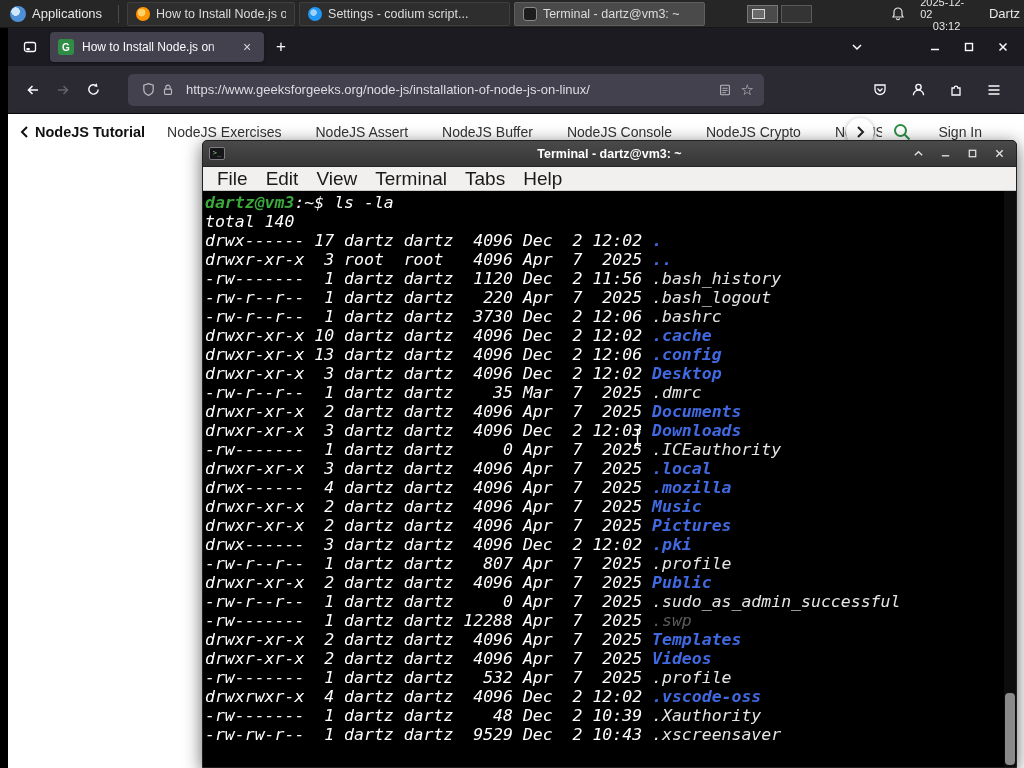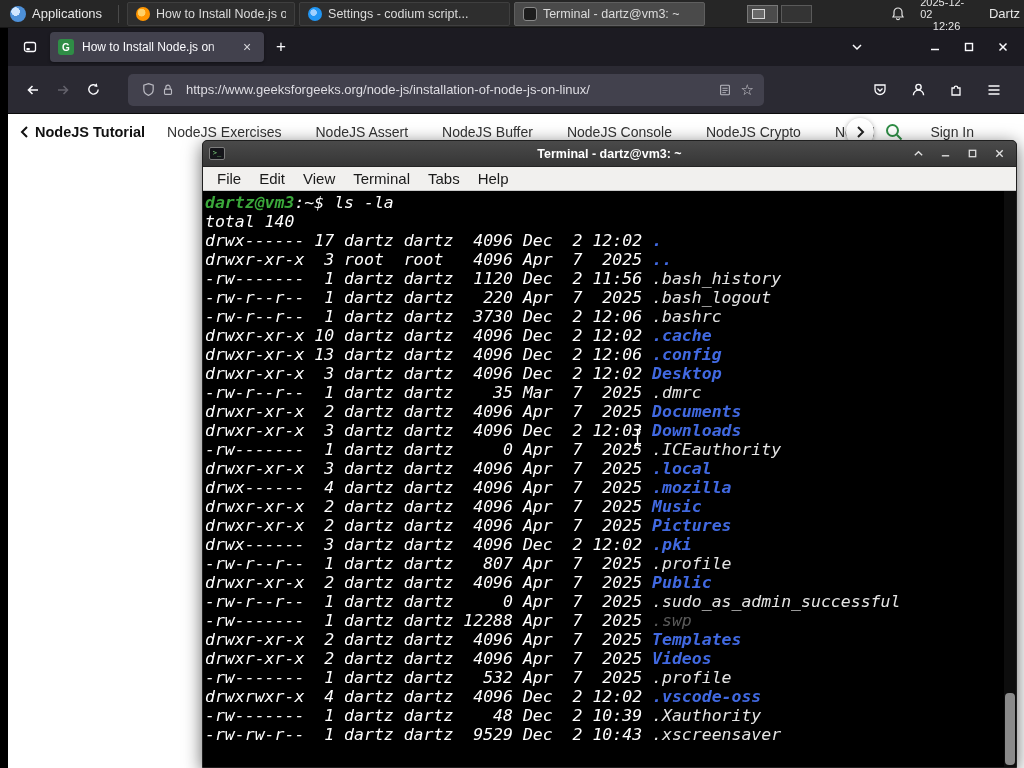--- a/index.html
+++ b/index.html
@@ -49,33 +49,33 @@
   .navbar-right { margin-left:auto; display:flex; align-items:center; gap:14px; color:#fbfbfe; padding-right:8px; }
   .navbar-right .nb { width:24px; height:24px; display:flex; align-items:center; justify-content:center; }
 
   .site-nav { height:36px; background:#fff; display:flex; align-items:center; padding:0 12px; box-shadow:0 1px 4px rgba(0,0,0,.25); position:relative; }
   .gfg-primary { display:flex; align-items:center; gap:6px; font-weight:bold; color:#111; font-size:14.5px; white-space:nowrap; }
   .gfg-chevron { color:#111; }
   .gfg-links { display:flex; gap:34px; margin-left:22px; font-size:14px; color:#333; white-space:nowrap; overflow:hidden; flex:1; }
   .gfg-links span { cursor:default; }
   .gfg-chev-right { position:absolute; right:150px; top:4px; width:28px; height:28px; border-radius:50%; background:#fff; box-shadow:0 1px 5px rgba(0,0,0,.35); display:flex; align-items:center; justify-content:center; color:#222; }
   .gfg-search { width:20px; height:20px; margin:0 26px 0 10px; color:var(--gfg-green); }
-  .gfg-signin { font-size:14px; color:#333; margin-right:38px; white-space:nowrap; }
+  .gfg-signin { font-size:14px; color:#333; margin-right:30px; white-space:nowrap; }
 
   .page-body { position:absolute; left:0; top:122px; width:1016px; height:618px; background:#fff; }
 
   
   #terminal { position:absolute; left:202px; top:140px; width:815px; height:628px; z-index:20; background:#000; border:1px solid #1f1f1f; border-radius:5px 5px 0 0; box-shadow:0 4px 18px rgba(0,0,0,.6); display:flex; flex-direction:column; }
   .term-titlebar { height:26px; background:linear-gradient(#4a4a4a,#363636); border-radius:4px 4px 0 0; display:flex; align-items:center; padding:0 6px; position:relative; border-bottom:1px solid #242424; }
   .term-title { position:absolute; left:0; right:0; text-align:center; color:#fff; font-weight:bold; font-size:12.5px; pointer-events:none; }
   .term-app-icon { width:16px; height:13px; background:#15151a; border:1px solid #7d7d7d; border-radius:2px; color:#7fd77f; font-family:"DejaVu Sans Mono",monospace; font-size:7px; line-height:11px; text-align:center; z-index:1; }
   .term-controls { margin-left:auto; display:flex; gap:13px; color:#e0e0e0; z-index:1; padding-right:4px; }
   .term-controls .tc { width:14px; height:14px; display:flex; align-items:center; justify-content:center; }
   .term-menubar { height:24px; background:#f1f0ee; border-bottom:1px solid #c9c9c9; display:flex; align-items:center; padding:0 6px; gap:2px; }
-  .term-menubar span { font-size:15px; color:#1a1a1a; padding:2px 8px; }
+  .term-menubar span { font-size:19px; color:#1a1a1a; padding:2px 8px; }
   .term-body { flex:1; background:#000; position:relative; overflow:hidden; padding:2px 14px 0 2px;font-style:italic; }
   .term-text { font-family:"DejaVu Sans Mono",monospace; font-size:16.5px; line-height:19px; color:#fff; }
   .tline { white-space:pre; height:19px; }
   .t-green { color:var(--prompt-green); font-weight:bold; }
   .fn-dir { color:var(--dir-blue); font-weight:bold; }
   .fn-file { color:#e5e5e5; }
   .fn-dim { color:#5a5a5a; }
   .term-scrollbar { position:absolute; right:0; top:0; width:12px; height:100%; background:#0d0d0d; }
   .term-thumb { position:absolute; right:1px; bottom:2px; width:10px; height:72px; background:#8a8a8a; border-radius:4px; }
 
@@ -331,21 +331,21 @@
     </div>
     <div style="margin-left:auto; display:flex; align-items:center;">
       <div class="bell">
         <svg width="16" height="16" viewBox="0 0 16 16">
             <path d="M8 2 a4 4 0 0 0 -4 4 v3 L3 11 h10 l-1 -2 V6 a4 4 0 0 0 -4 -4 z" fill="none" stroke="currentColor" stroke-width="1.2"></path>
             <path d="M6.5 12.2 a1.5 1.5 0 0 0 3 0" fill="none" stroke="currentColor" stroke-width="1.2"></path>
           </svg>
       </div>
       <div class="clock">
         <span>2025-12-02</span>
-        <span>12:26</span>
+        <span>03:12</span>
       </div>
       <div class="user-label">Dartz</div>
     </div>
   </div>
 
   <div class="ibeam">
     <svg width="11" height="19" viewBox="0 0 11 19">
         <path d="M2 1.5 H4.5 M6.5 1.5 H9 M5.5 1.5 V17.5 M2 17.5 H4.5 M6.5 17.5 H9 M4.5 1.5 a1 1.5 0 0 0 1 1 a1 1.5 0 0 0 1 -1 M4.5 17.5 a1 1.5 0 0 1 1 -1 a1 1.5 0 0 1 1 1" fill="none" stroke="currentColor" stroke-width="1.4"></path>
       </svg>
   </div>

